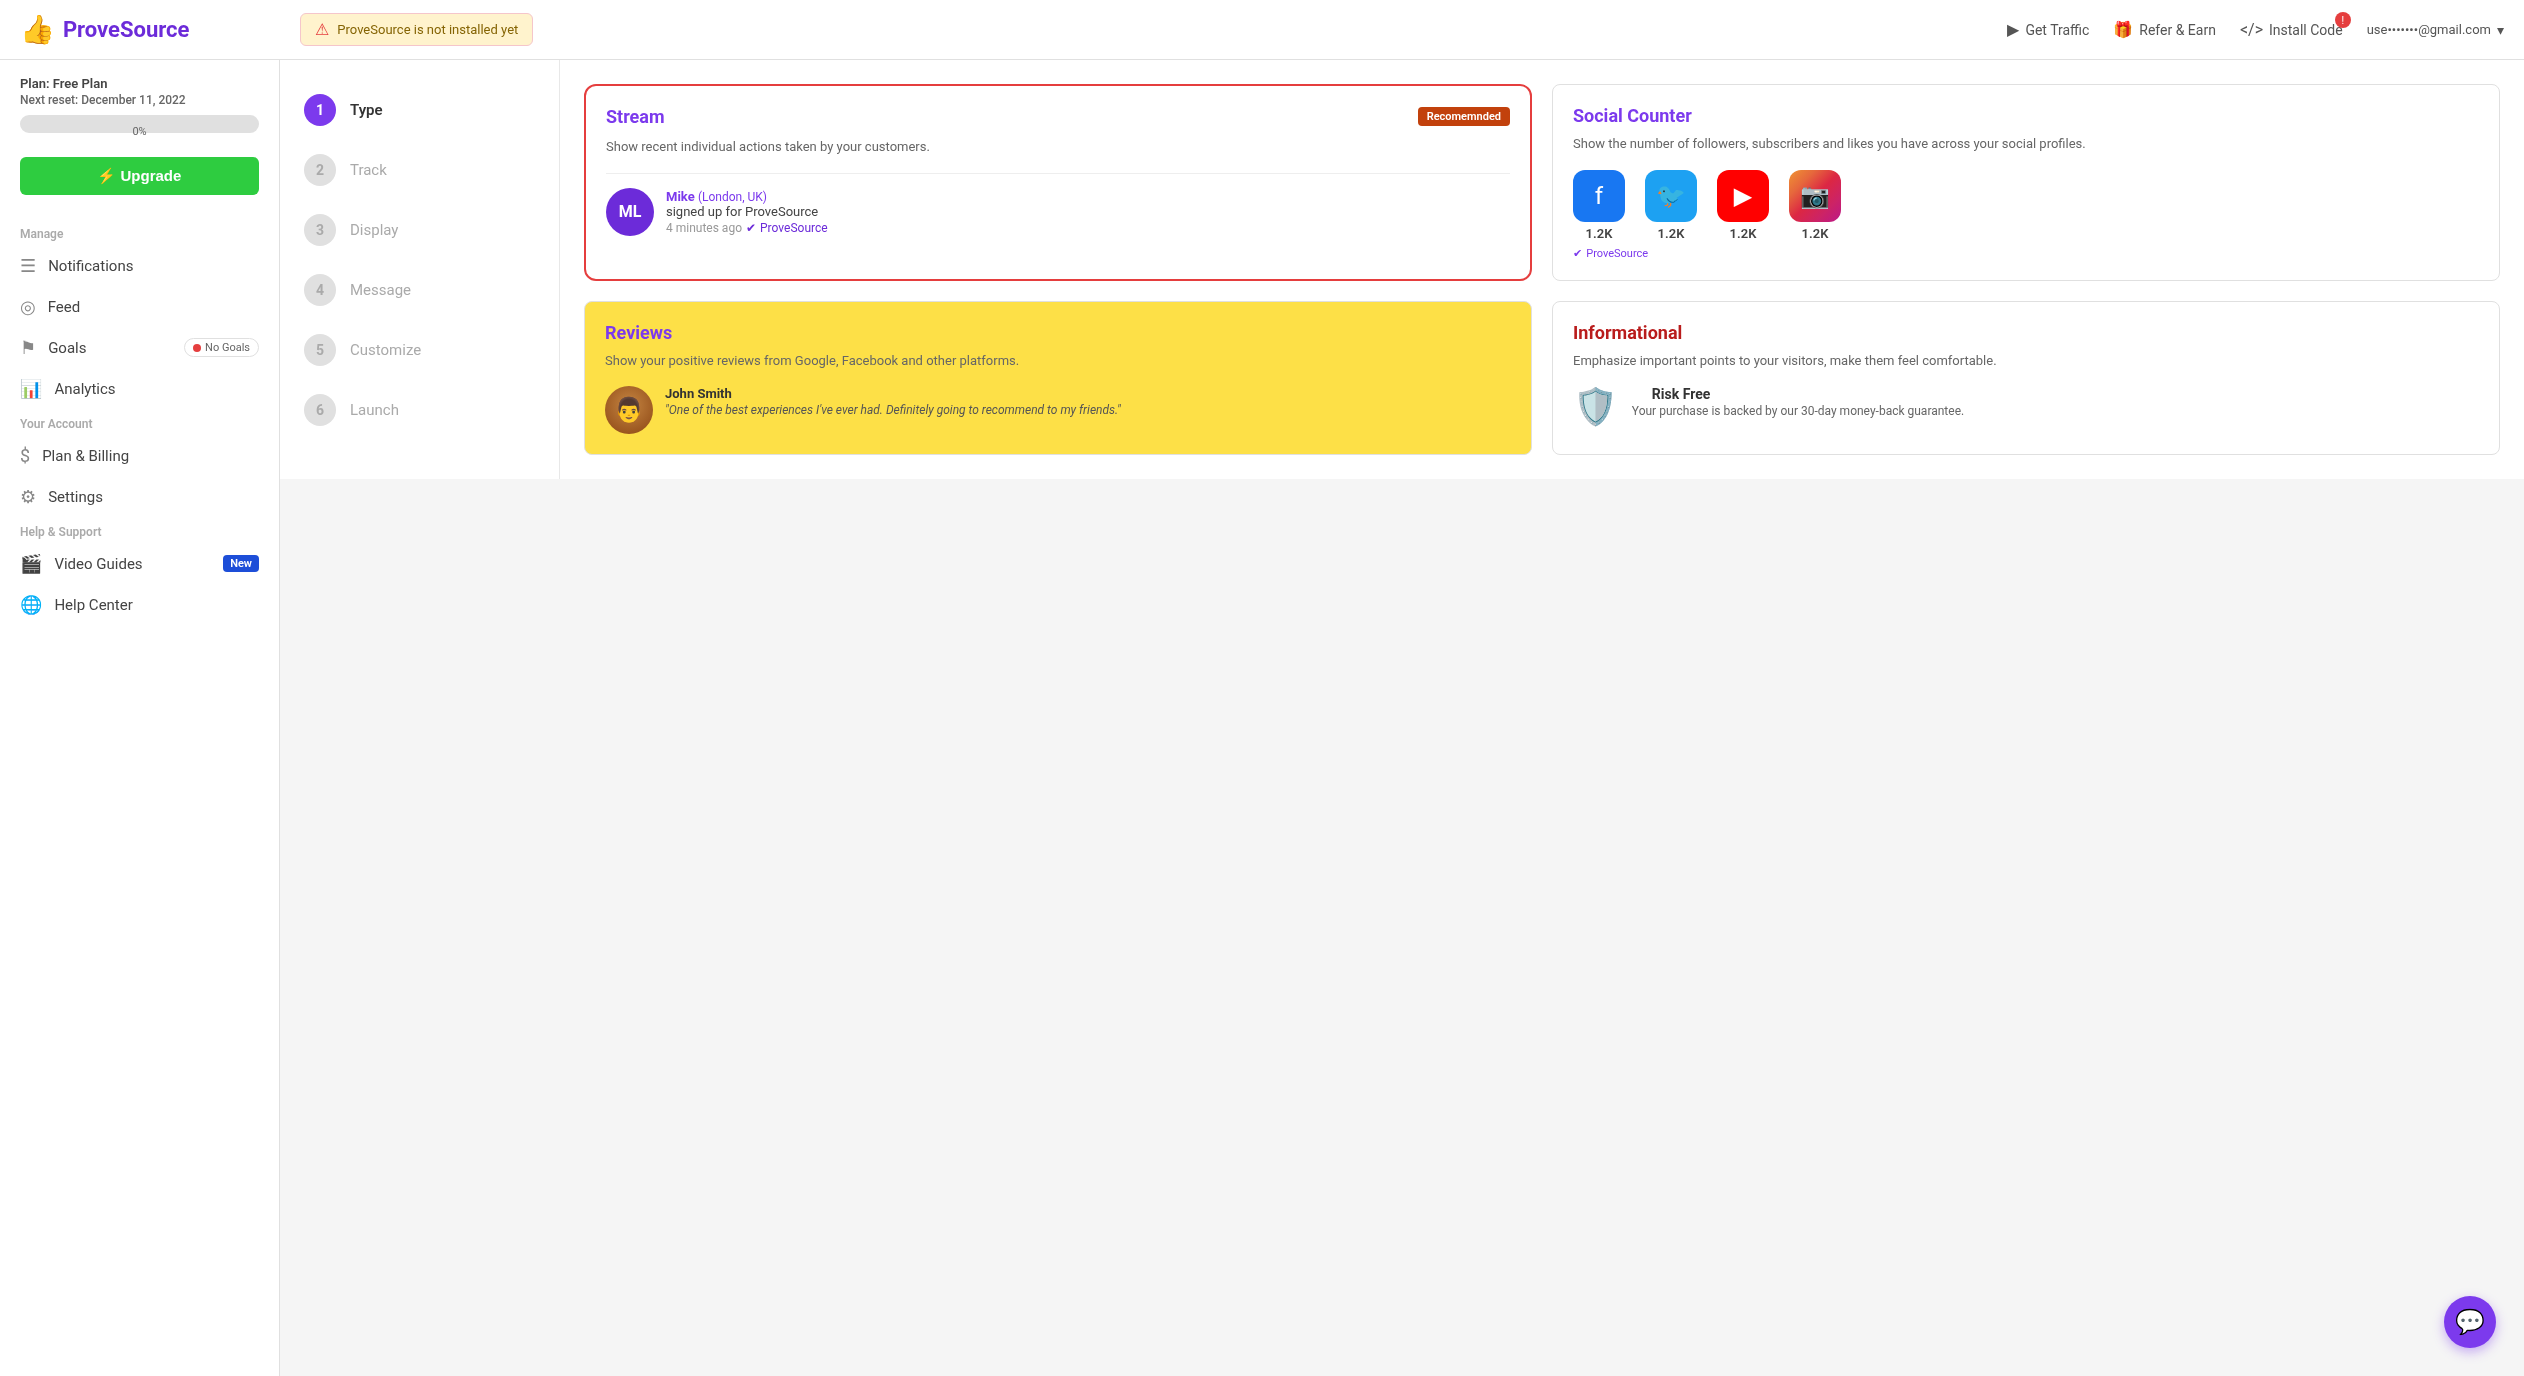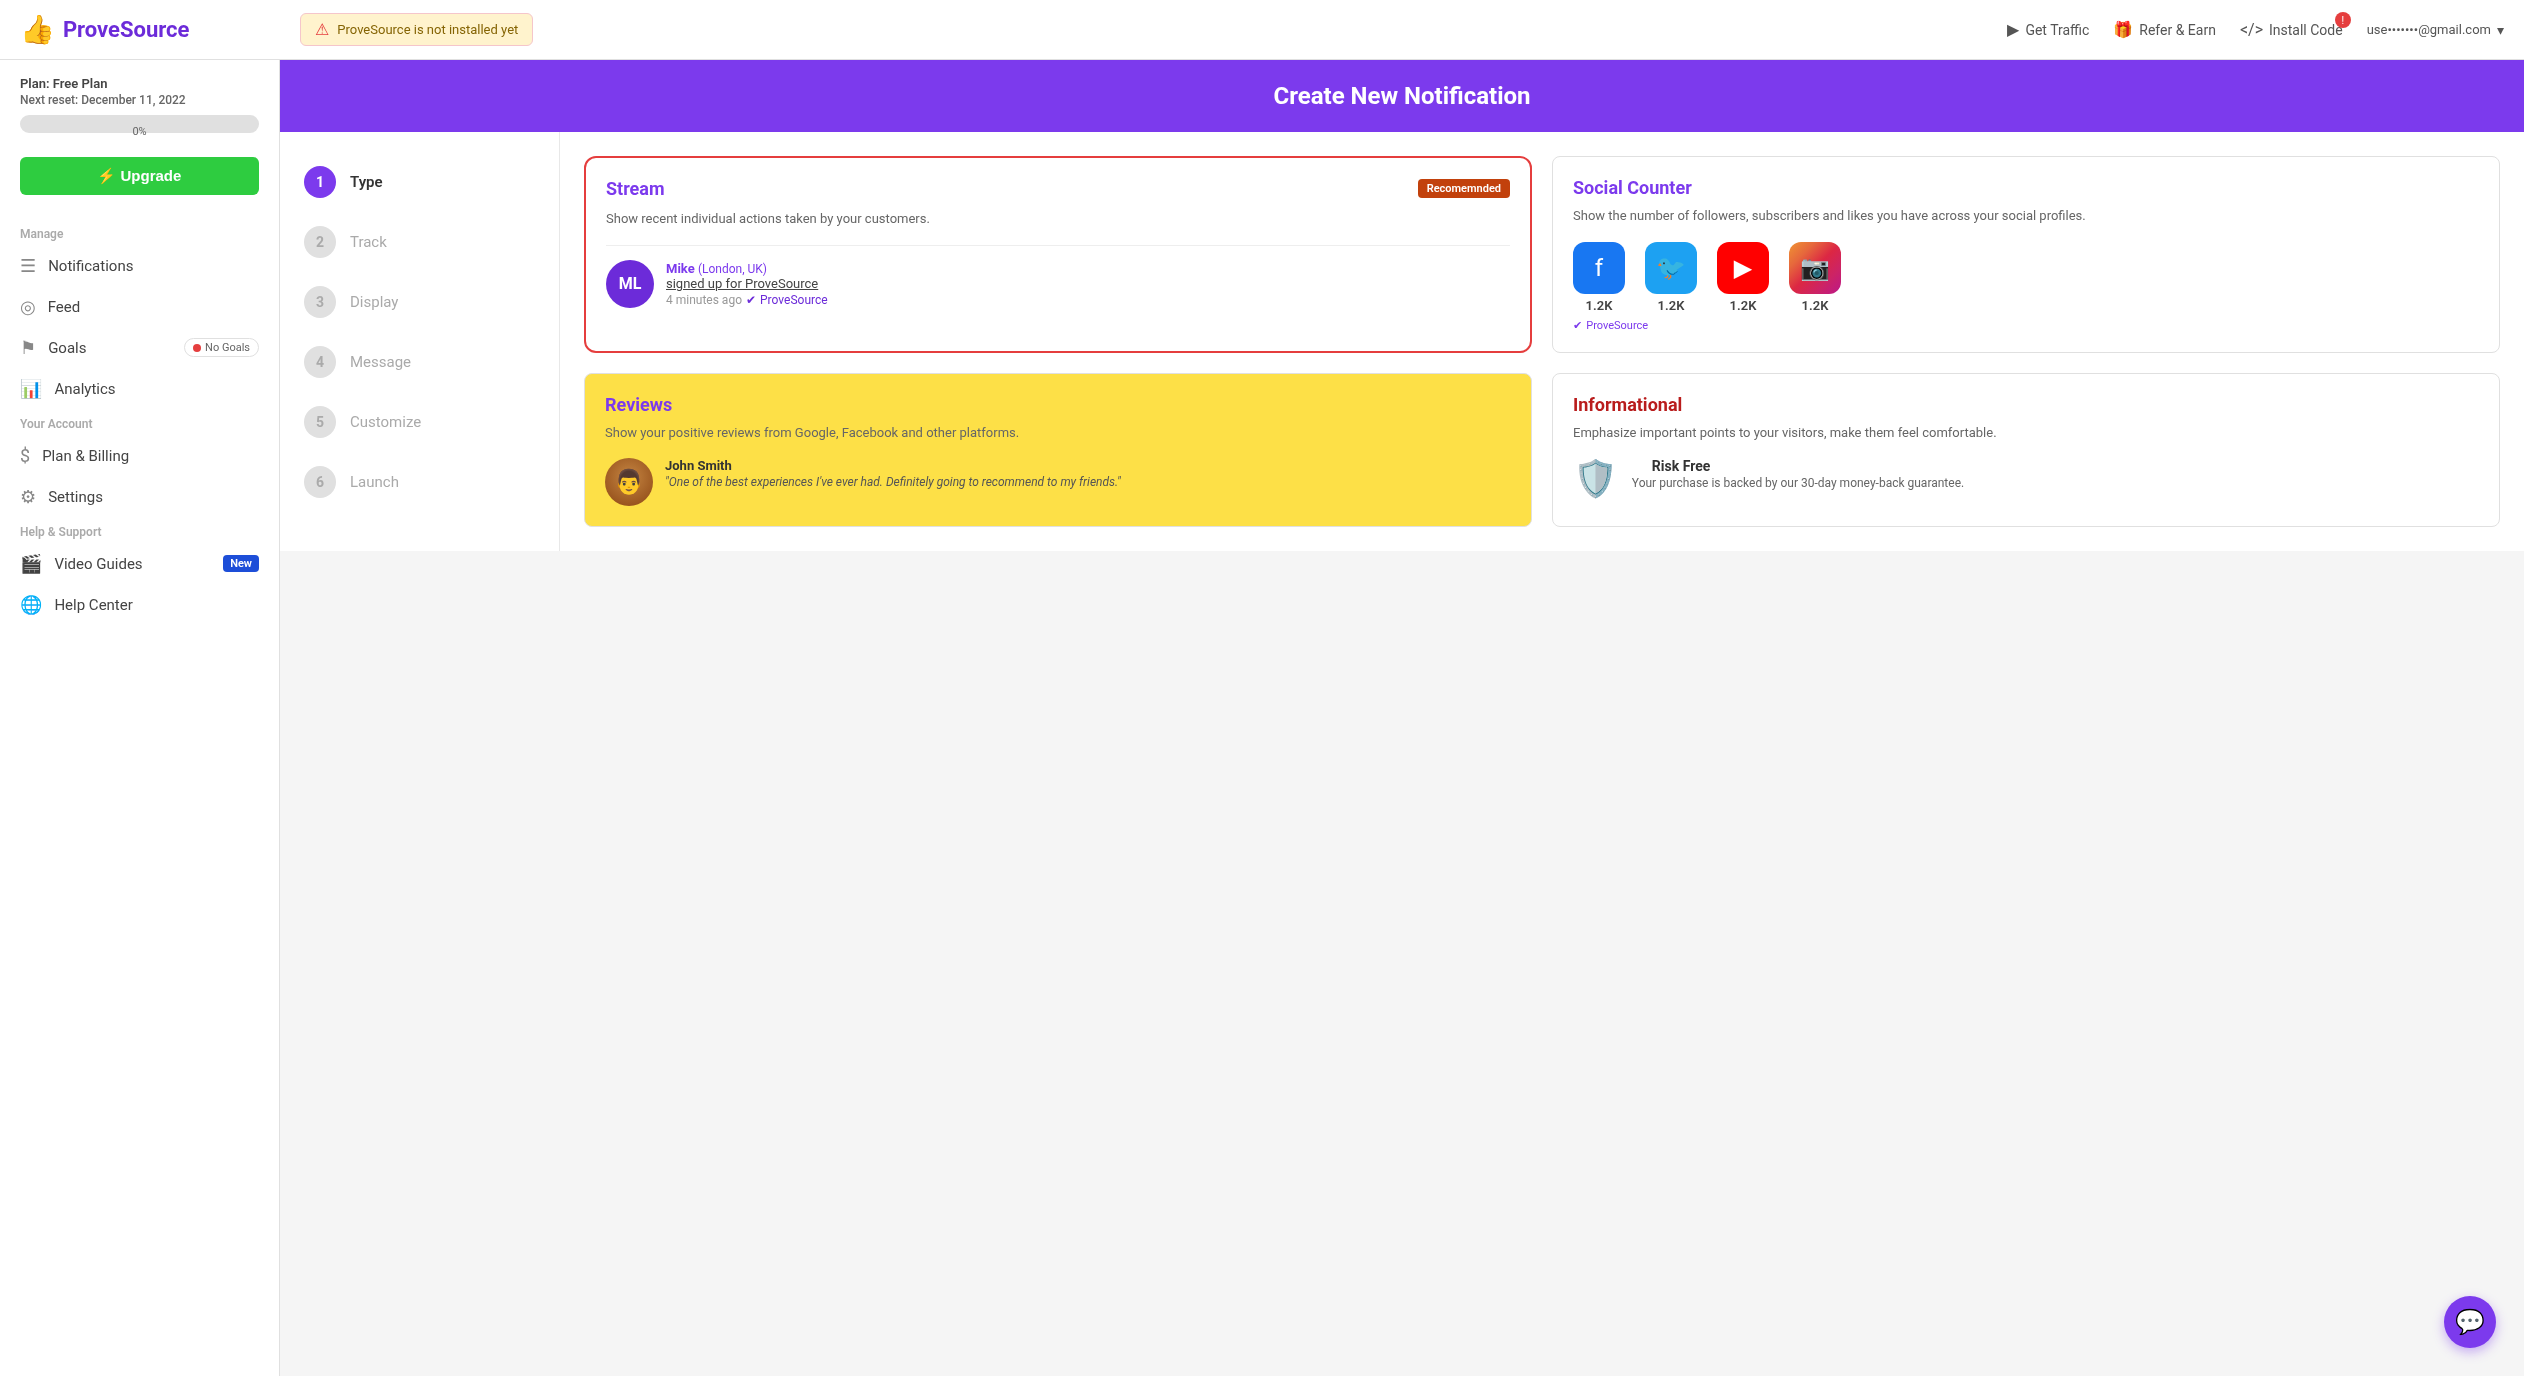--- a/index.html
+++ b/index.html
@@ -110,21 +110,21 @@
     .card-preview {
       border-top: 1px solid #eee; padding-top: 14px; display: flex; align-items: center; gap: 12px;
     }
     .avatar-ml {
       width: 48px; height: 48px; border-radius: 50%; background: #6c2bd9; color: white;
       display: flex; align-items: center; justify-content: center; font-weight: 700; font-size: 16px; flex-shrink: 0;
     }
     .preview-text { font-size: 13px; }
     .preview-name { font-weight: 700; color: #7c3aed; }
     .preview-location { color: #7c3aed; font-weight: 400; font-size: 12px; }
-    .preview-action { color: #444; text-decoration: underline; }
+    .preview-action { color: #444; }
     .preview-time { color: #999; font-size: 12px; display: flex; align-items: center; gap: 4px; margin-top: 2px; }
     .provesource-verified { color: #6c2bd9; font-size: 12px; }
     .checkmark-circle { color: #6c2bd9; }
 
     
     .social-card { border: 1px solid #e0e0e0; border-radius: 8px; padding: 20px; cursor: pointer; background: #fff; }
     .social-title { font-size: 18px; font-weight: 700; color: #7c3aed; margin-bottom: 8px; }
     .social-desc { font-size: 13px; color: #666; line-height: 1.5; margin-bottom: 16px; }
     .social-icons { display: flex; gap: 20px; align-items: flex-end; }
     .social-icon-item { display: flex; flex-direction: column; align-items: center; gap: 4px; }
@@ -258,23 +258,20 @@
       <span class="s-label">Video Guides</span>
       <span class="new-badge">New</span>
     </div>
     <div class="sidebar-item">
       <span class="s-icon">🌐</span>
       <span class="s-label">Help Center</span>
     </div>
   </div>
 
   <div class="content">
-    <div class="create-banner">
-      <span>Create New Notification</span>
-    </div>
 
     <div class="content-body">
 
       <div class="steps-panel">
         <div class="step-item">
           <div class="step-circle active">1</div>
           <span class="step-label active-label">Type</span>
         </div>
         <div class="step-item">
           <div class="step-circle inactive">2</div>

